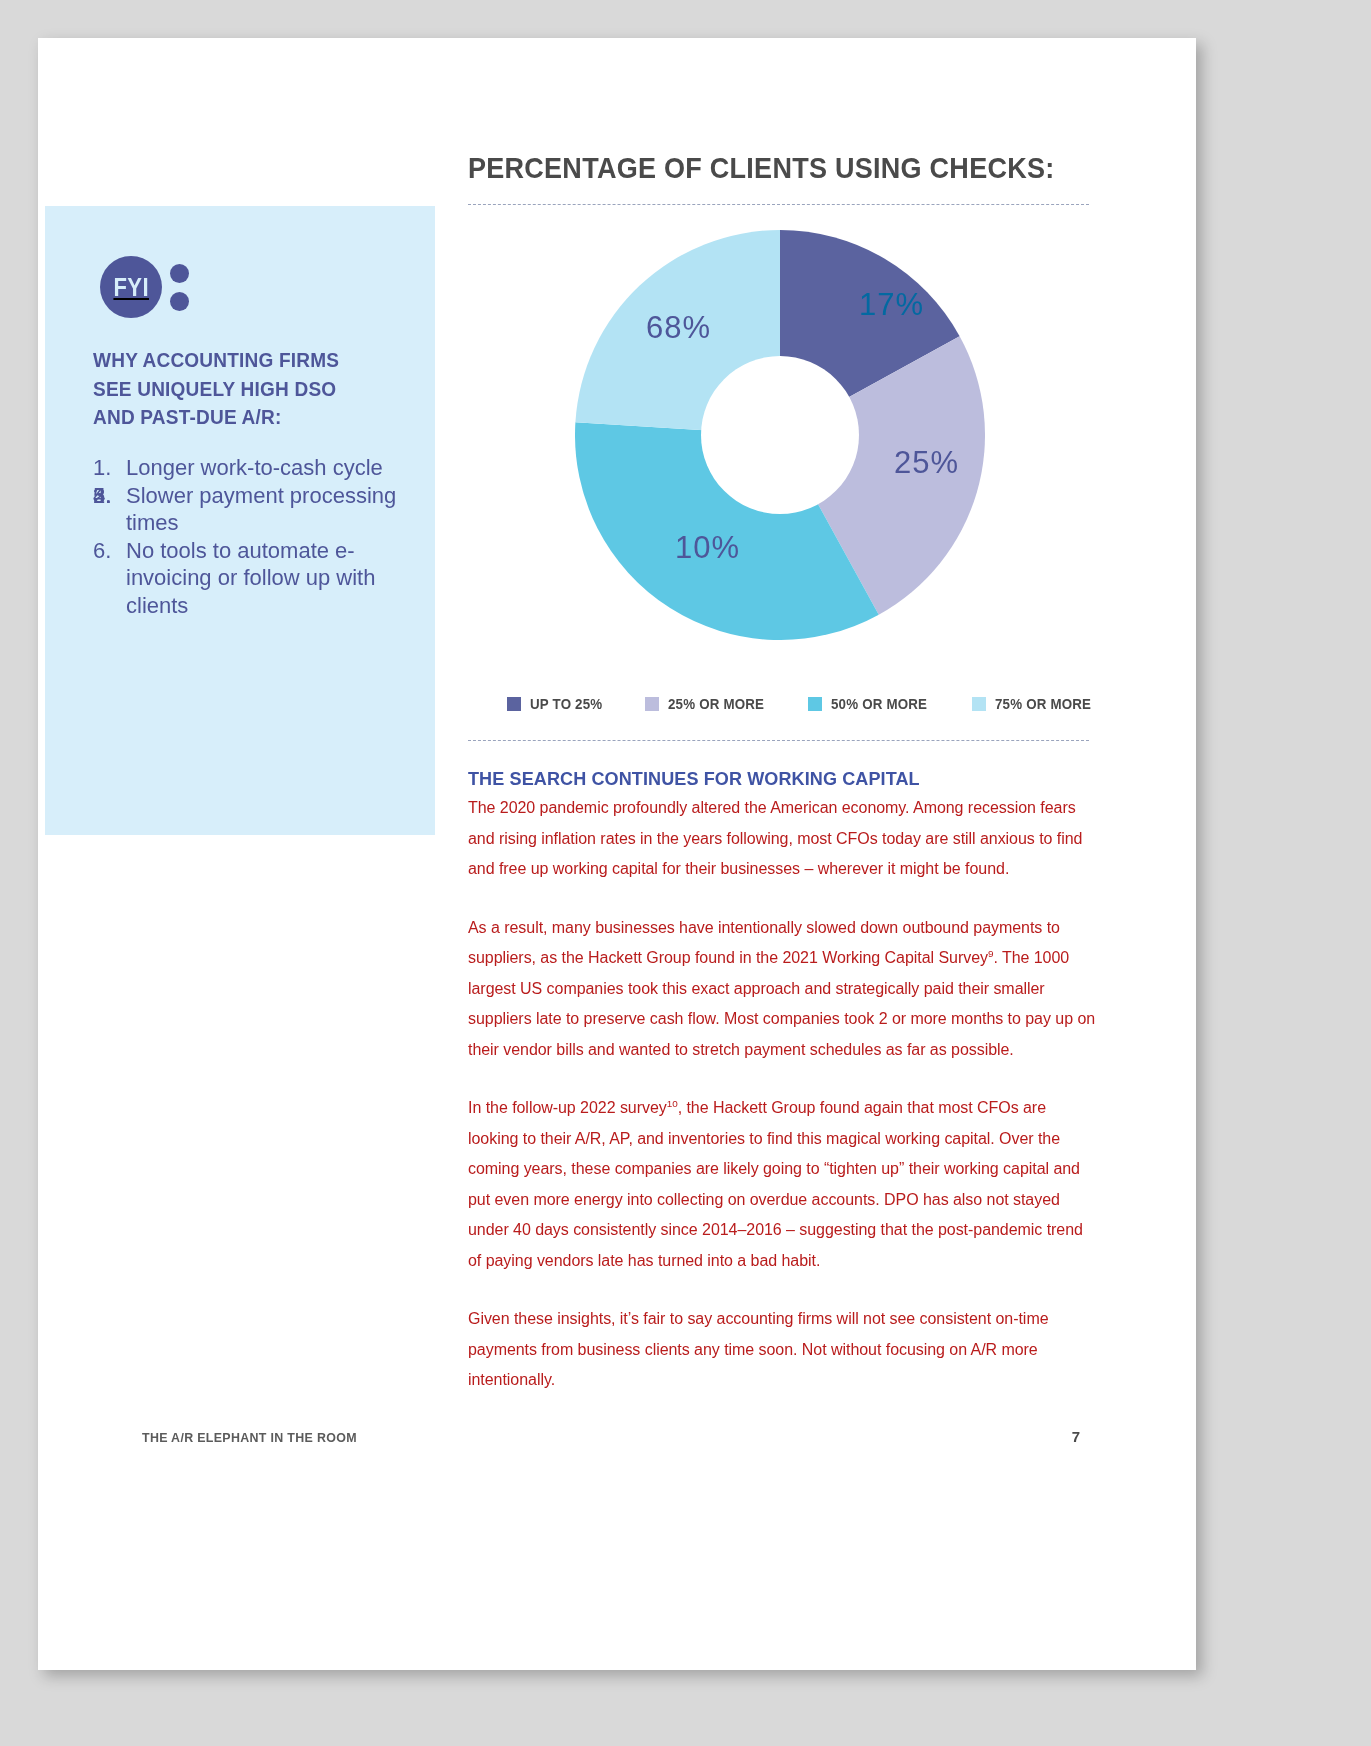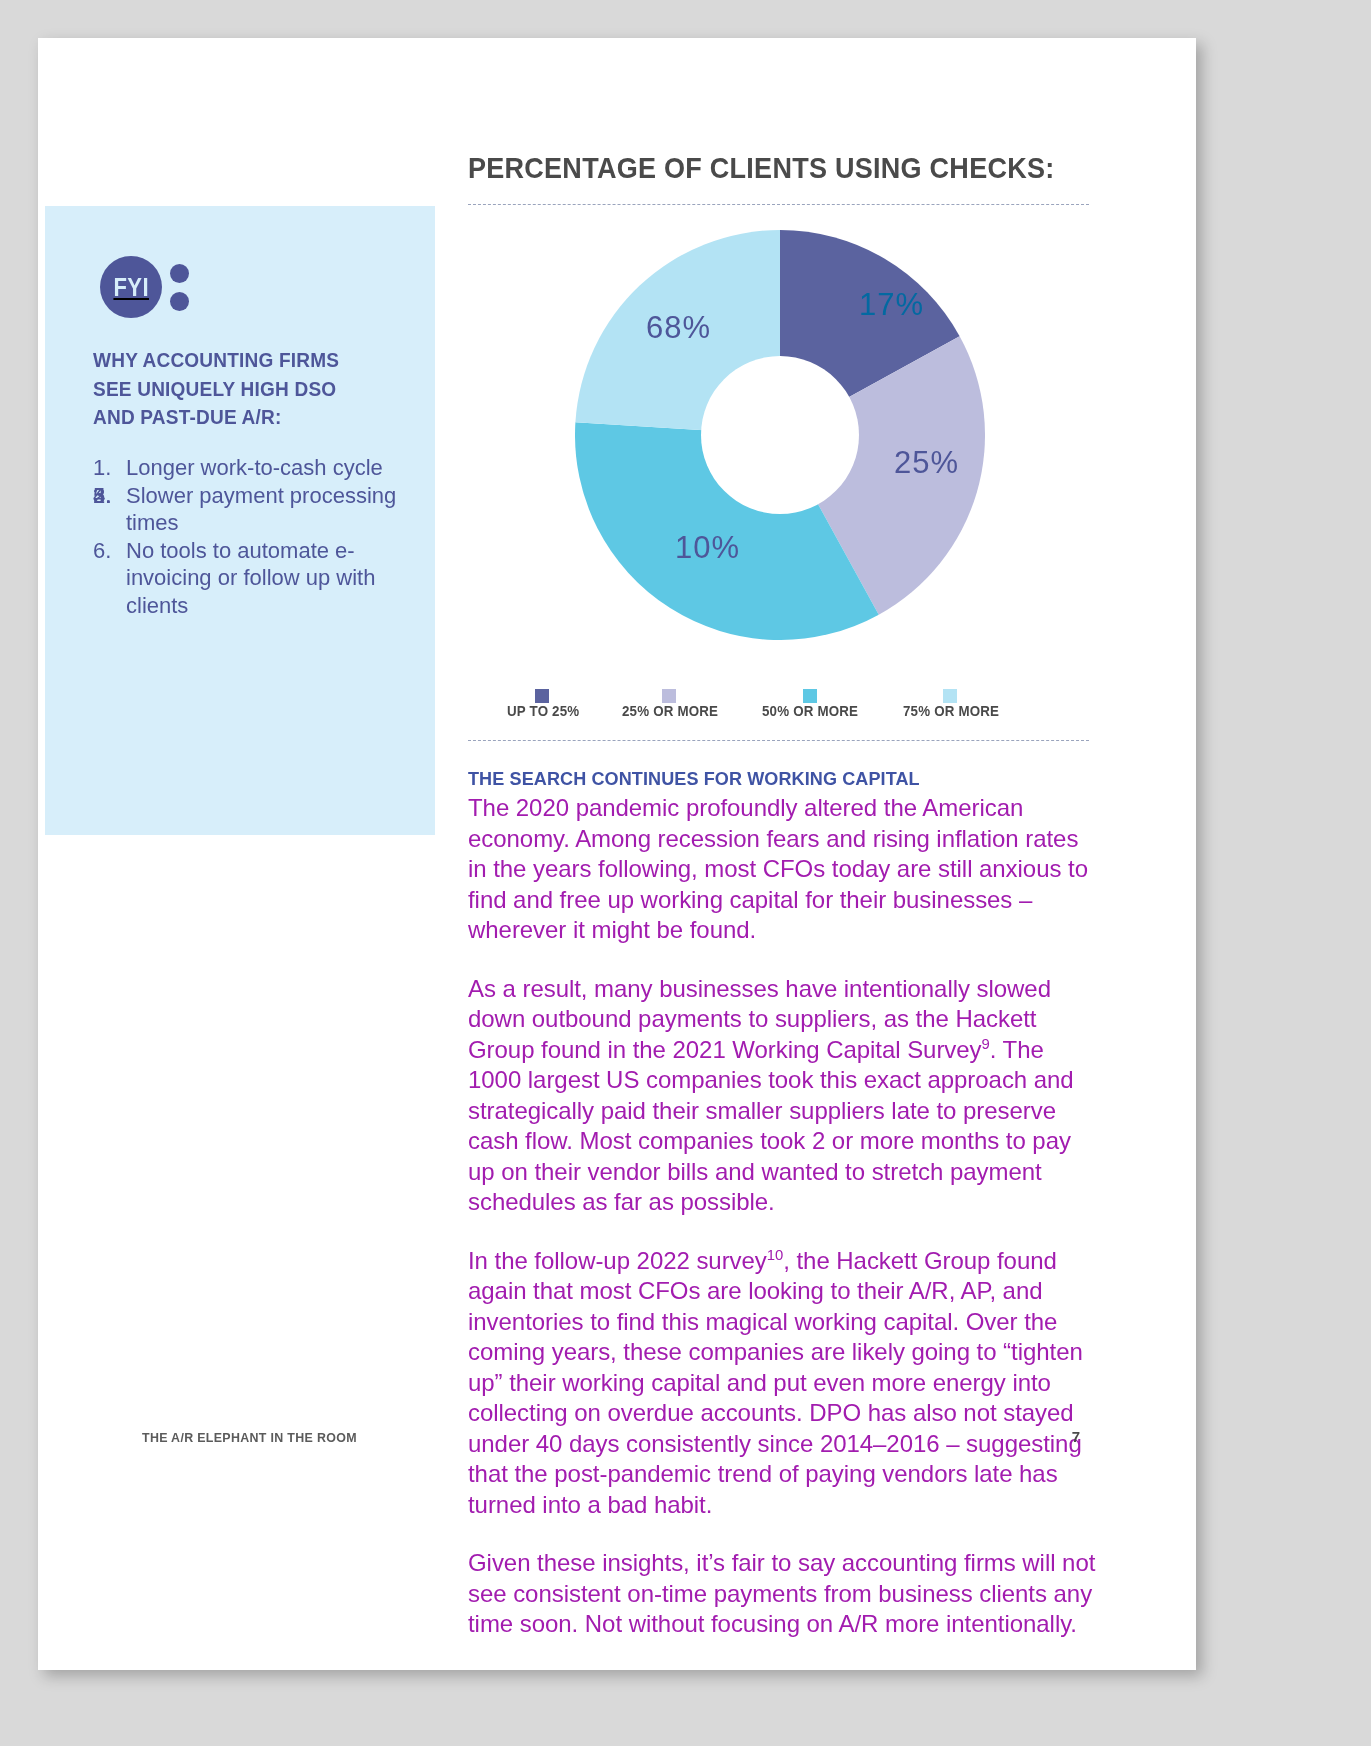--- a/index.html
+++ b/index.html
@@ -106,21 +106,21 @@
   .slice-label.l25{left:319px;top:215px;}
   .slice-label.l34{left:100px;top:300px;}
   .slice-label.l24{left:71px;top:80px;}
 
   .legend{
     position:absolute;left:469px;top:655px;
     width:600px;height:22px;
     display:flex;align-items:center;
   }
   .legend-item{
-    display:flex;align-items:center;margin-right:36px;flex-direction:column;
+    display:flex;align-items:center;margin-right:36px;
   }
   .legend-swatch{
     width:14px;height:14px;margin-right:9px;flex:none;
   }
   .legend-text{
     color:#4a4a4a;font-weight:700;font-size:14.5px;
     letter-spacing:.2px;text-transform:uppercase;
     white-space:nowrap;
     transform:scaleX(.92);transform-origin:left center;
   }
@@ -131,21 +131,21 @@
     width:630px;
   }
   .sec-head{
     color:#3f53a4;font-weight:700;
     font-size:19px;letter-spacing:.1px;
     text-transform:uppercase;
     margin:0 0 3px 0;
     transform:scaleX(.95);transform-origin:left top;
   }
   .para{
-    color:#a21caf;font-size:24px;line-height:30.5px;
+    color:#b91c1c;font-size:16px;line-height:30.5px;
     margin:0 0 28px 0;
     letter-spacing:-.05px;
   }
   .para.tight{margin-bottom:9px;}
   sup{font-size:.62em;vertical-align:super;line-height:0;}
 
   
   .footer-left{
     position:absolute;left:104px;top:1392px;
     color:#5b5b5b;font-weight:700;font-size:13.5px;

